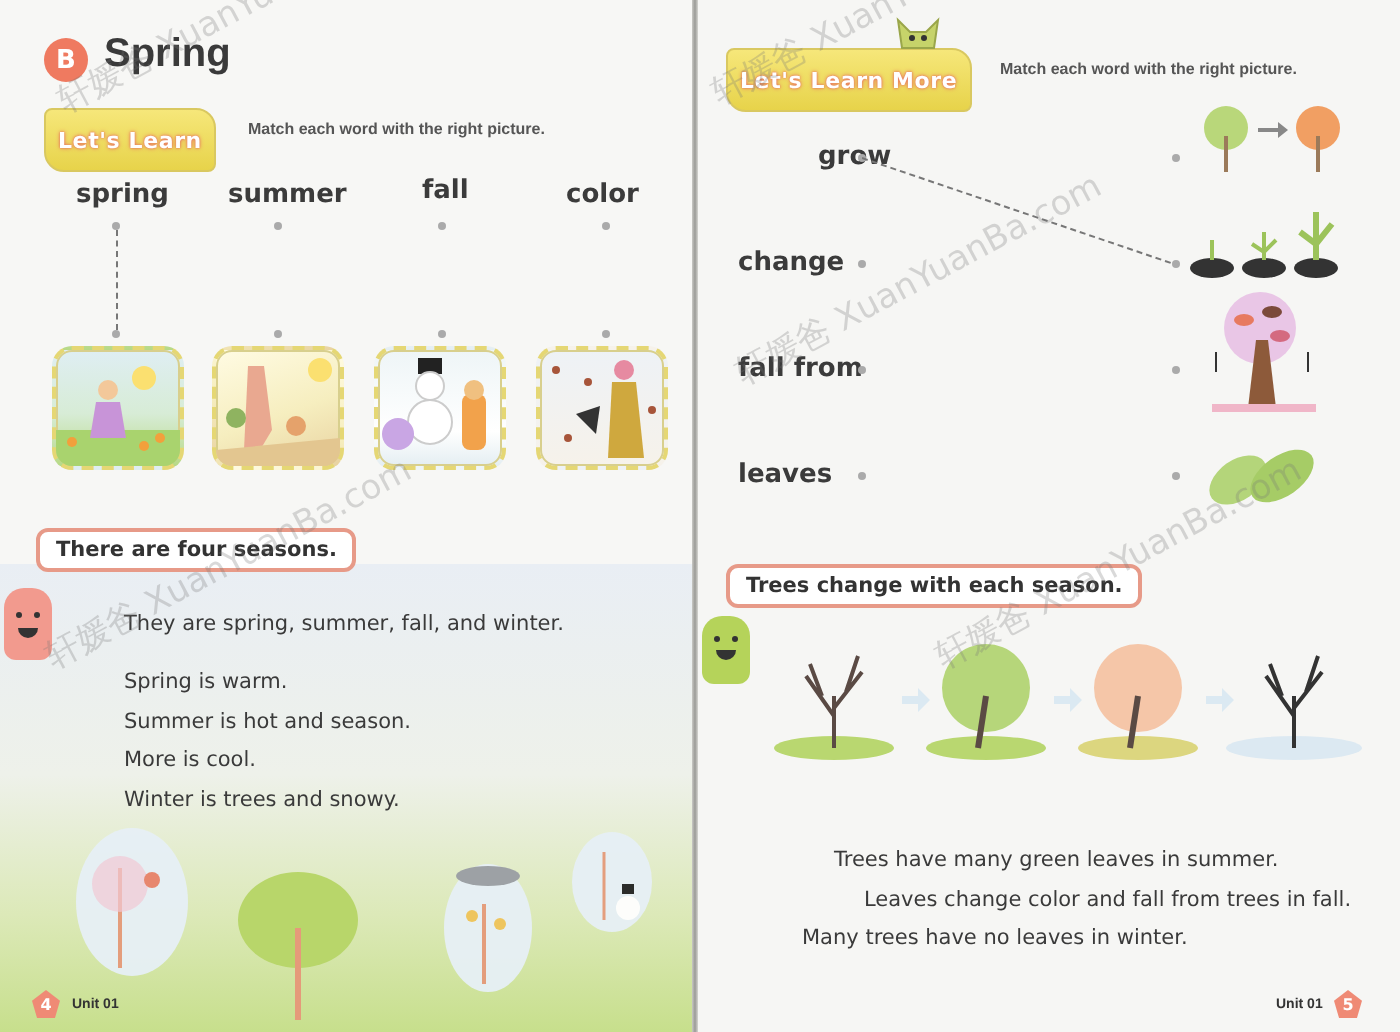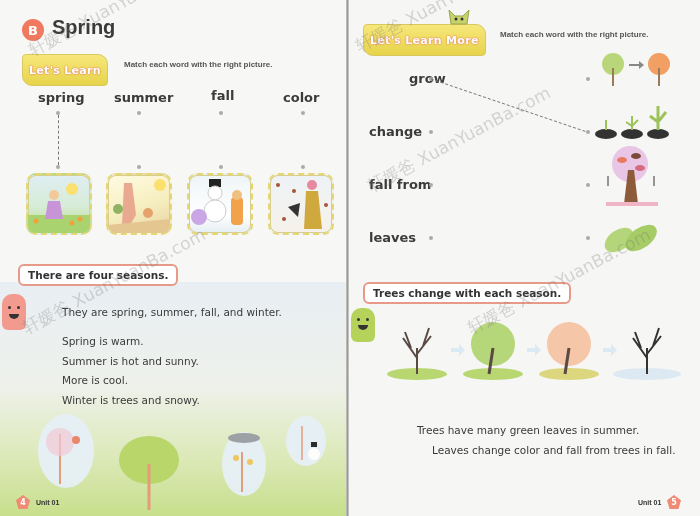--- a/index.html
+++ b/index.html
@@ -138,21 +138,21 @@
 
     <div class="abs speech" style="left:18px; top:264px;">There are four seasons.</div>
     <div class="abs monster-pink" style="left:2px; top:294px;">
       <div class="abs eye" style="left:6px; top:12px;"></div>
       <div class="abs eye" style="left:15px; top:12px;"></div>
       <div class="abs mouth" style="left:7px; top:20px;"></div>
     </div>
 
     <div class="abs para" style="left:62px; top:306px;">They are spring, summer, fall, and winter.</div>
     <div class="abs para" style="left:62px; top:335px;">Spring is warm.</div>
-    <div class="abs para" style="left:62px; top:355px;">Summer is hot and sunny.</div>
+    <div class="abs para" style="left:62px; top:355px;">Summer is hot and season.</div>
     <div class="abs para" style="left:62px; top:374px;">More is cool.</div>
     <div class="abs para" style="left:62px; top:394px;">Winter is trees and snowy.</div>
 
     <div class="abs egg" style="left:38px; top:414px; width:56px; height:74px;">
       <svg width="56" height="74">
           <line x1="22" y1="20" x2="22" y2="70" stroke="#e59a7a" stroke-width="2"></line>
           <circle cx="22" cy="28" r="14" fill="#f2c6d6" opacity="0.7"></circle>
           <circle cx="38" cy="26" r="4" fill="#e8826a"></circle>
         </svg>
     </div>
@@ -268,20 +268,21 @@
         <line x1="184" y1="30" x2="180" y2="56" stroke="#5a4a44" stroke-width="3"></line>
       <path d="M218 30 L226 30 L226 26 L232 32 L226 38 L226 34 L218 34 Z" fill="#dbe9f2"></path>
       <ellipse cx="262" cy="56" rx="34" ry="6" fill="#dce9f2"></ellipse>
       <g stroke="#333" stroke-width="2" fill="none">
           <path d="M262 56 L262 30 M262 40 L248 20 M262 36 L276 18 M256 30 L250 14 M268 28 L274 10"></path>
         </g>
     </svg>
 
     <div class="abs para" style="left:68px; top:424px;">Trees have many green leaves in summer.</div>
     <div class="abs para" style="left:52px; top:444px;margin-left:31px;">Leaves change color and fall from trees in fall.</div>
+    <div class="abs para" style="left:52px; top:463px;">Many trees have no leaves in winter.</div>
 
     <div class="abs footer-text" style="left:289px; top:499px;">Unit 01</div>
     <div class="abs footer-badge" style="left:318px; top:495px;">5</div>
 
     <div class="abs watermark" style="left:8px; top:36px;">轩媛爸 XuanYuanBa.com</div>
     <div class="abs watermark" style="left:20px; top:176px;">轩媛爸 XuanYuanBa.com</div>
     <div class="abs watermark" style="left:120px; top:318px;">轩媛爸 XuanYuanBa.com</div>
   </div>
 </div>
 

